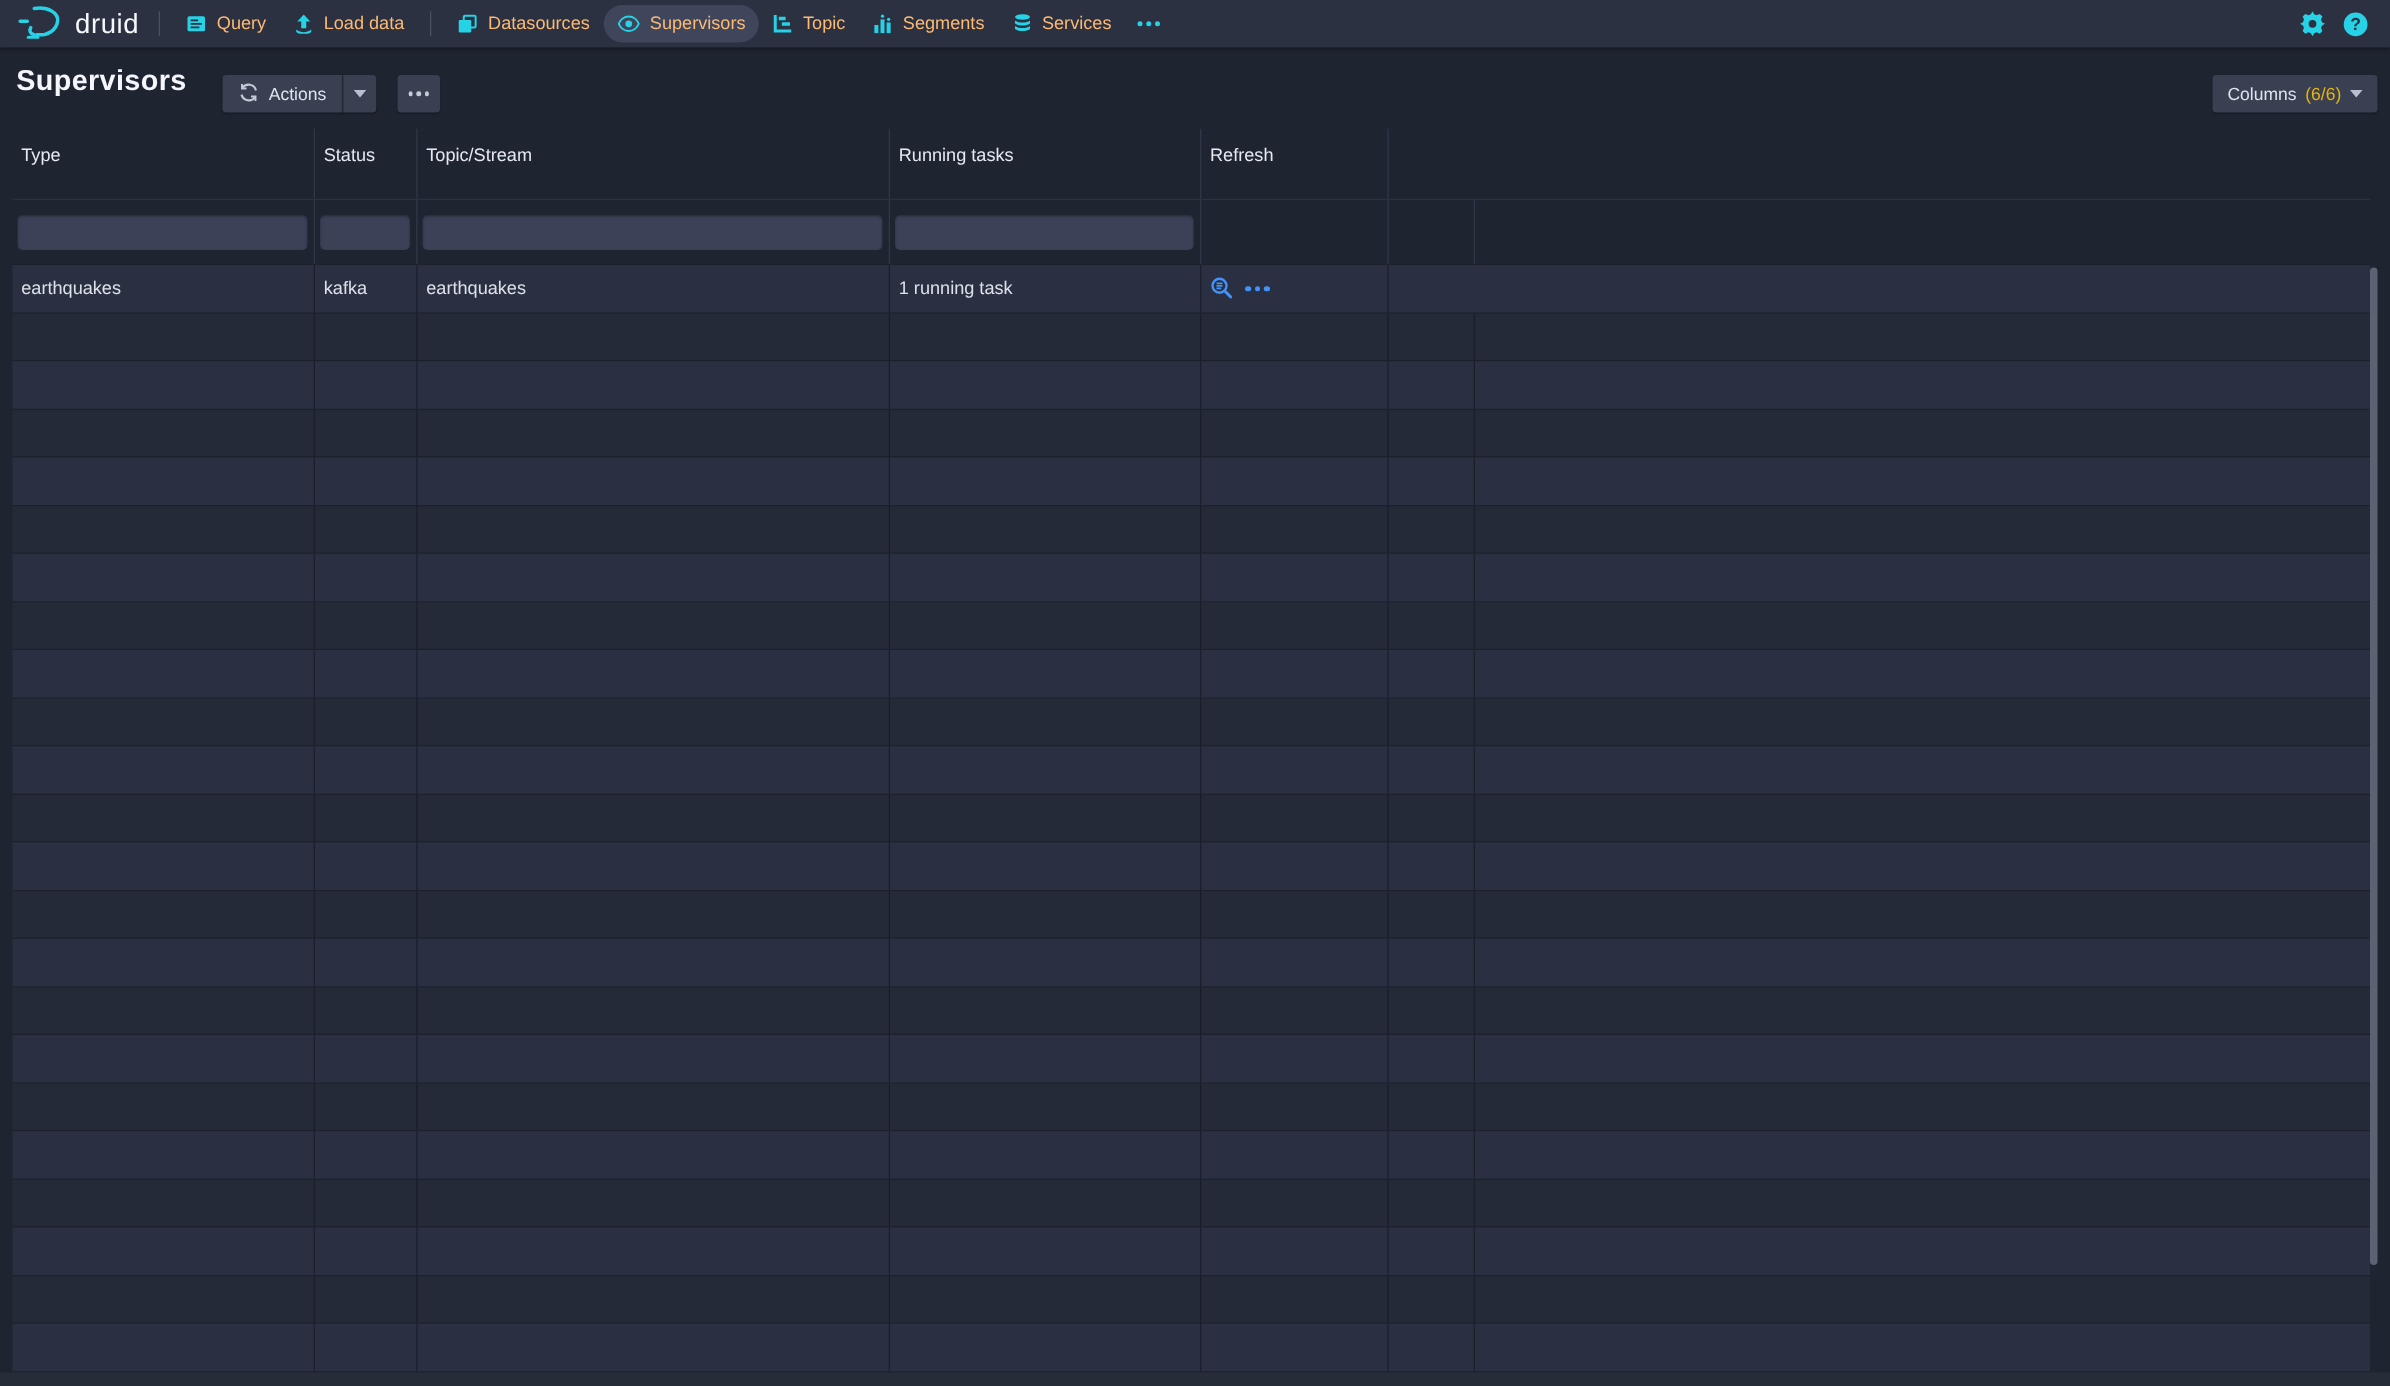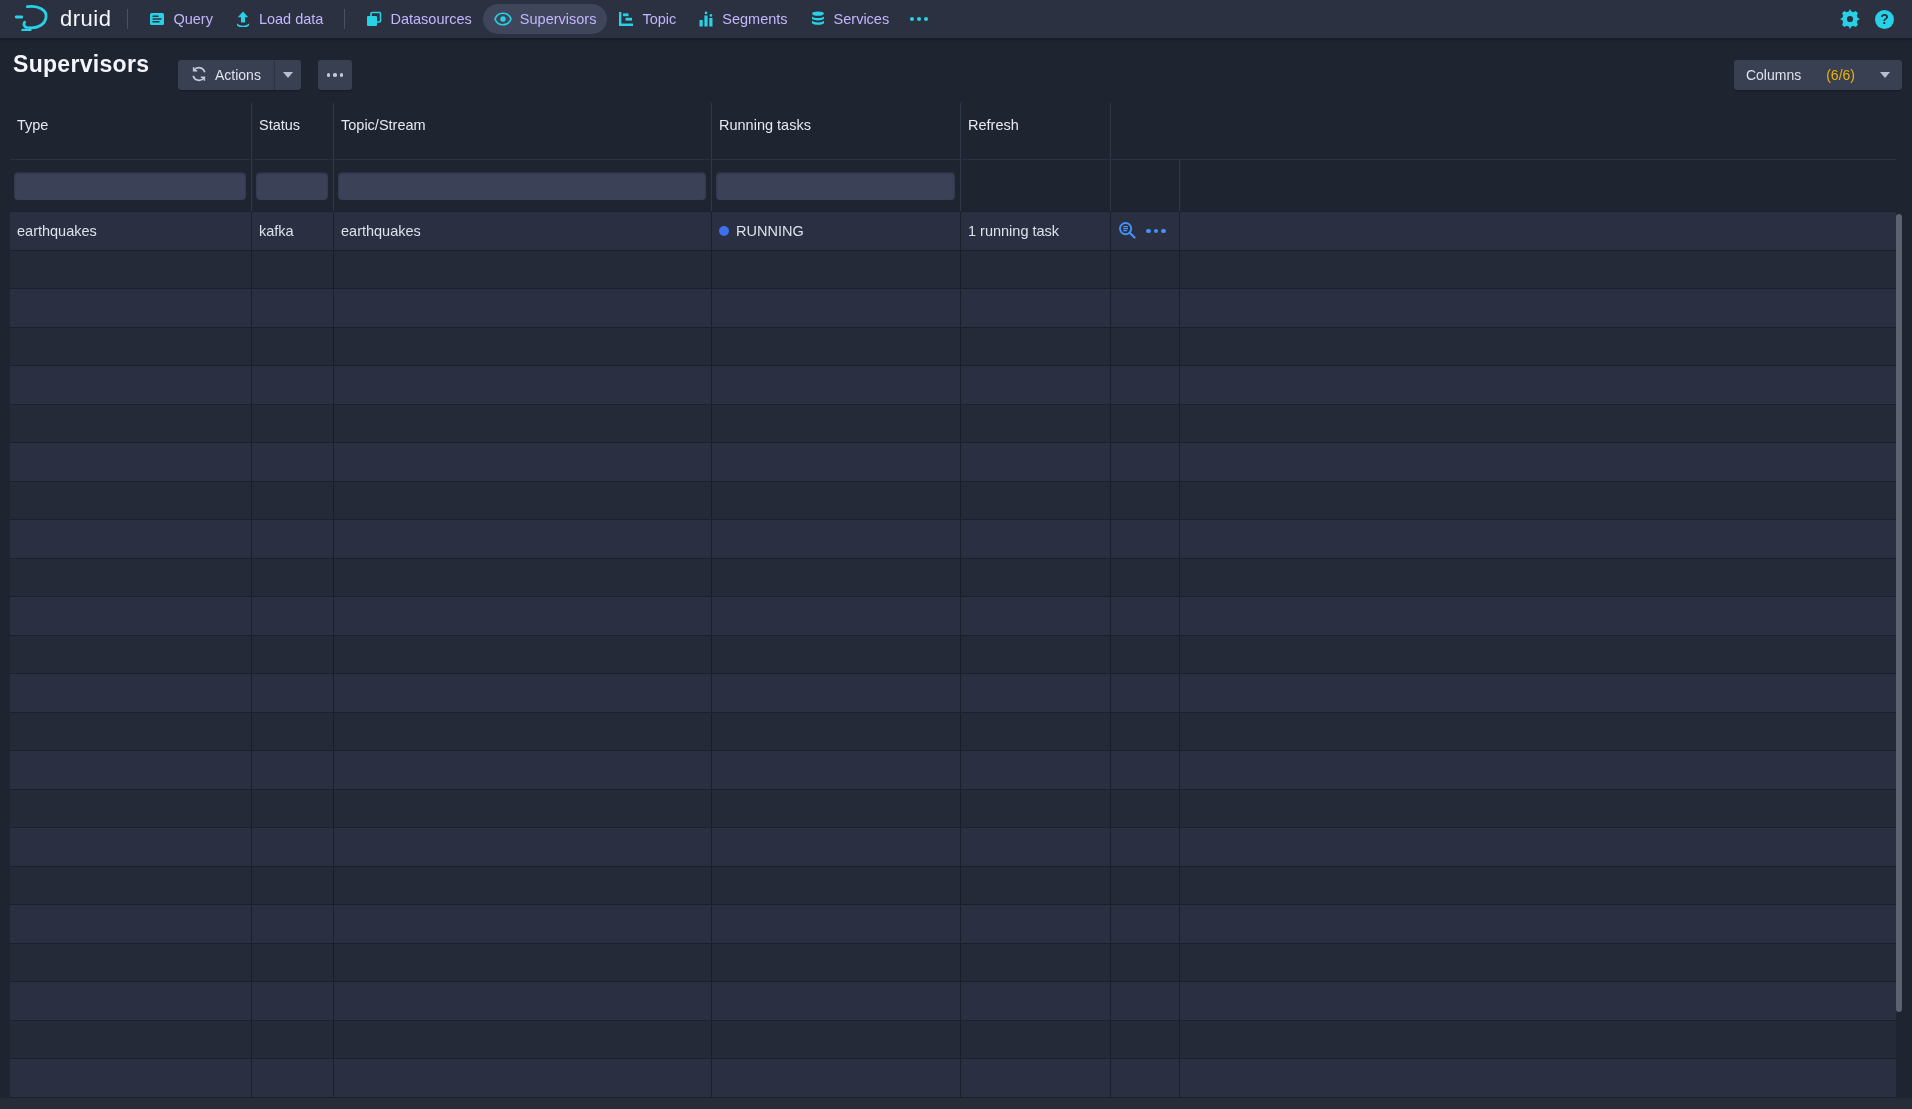--- a/index.html
+++ b/index.html
@@ -8,21 +8,21 @@
   .app { position:relative; width:1912px; height:953px; }
 
   
   .navbar { position:absolute; top:0; left:0; width:100%; height:38px;
     background:#2b3140; display:flex; align-items:center; padding:0 12px;
     box-shadow:0 1px 3px rgba(0,0,0,.45); z-index:5; }
   .brand { display:flex; align-items:center; gap:8px; padding:0 6px 0 2px; cursor:pointer; }
   .brand-word { color:#f5f7fb; font-size:22px; letter-spacing:.5px; }
   .nav-divider { width:1px; height:20px; background:#4a5064; margin:0 10px; }
   .nav-item { display:flex; align-items:center; gap:8px; padding:7px 11px;
-    border-radius:16px; color:#c4b5fd; font-size:14.5px; cursor:pointer; white-space:nowrap; }
+    border-radius:16px; color:#fdba74; font-size:14.5px; cursor:pointer; white-space:nowrap; }
   .nav-item.active { background:#3f465b; }
   .nav-item svg { display:block; }
   .nav-more { display:flex; gap:3px; padding:7px 10px; cursor:pointer; align-items:center; }
   .nav-more i { width:4px; height:4px; border-radius:50%; background:#27d2e6; display:block; }
   .nav-right { margin-left:auto; display:flex; align-items:center; gap:15px; padding-right:6px; }
   .icon-btn { cursor:pointer; display:flex; align-items:center; }
   .help-circle { width:19px; height:19px; border-radius:50%; background:#27d2e6;
     color:#2b3140; font-weight:bold; font-size:14px; display:flex; align-items:center; justify-content:center; }
 
   
@@ -30,21 +30,21 @@
   .page-title { position:absolute; left:13px; top:13px; font-size:23px; font-weight:bold; color:#f4f6fb; letter-spacing:.3px; }
   .btn { background:#394052; border:none; border-radius:3px; height:30px;
     color:#dfe3ee; font-size:14px; font-family:inherit; display:flex; align-items:center;
     cursor:pointer; box-shadow:0 1px 1px rgba(0,0,0,.25); }
   .refresh-group { position:absolute; left:178px; top:22px; display:flex; }
   .btn-refresh { padding:0 13px; gap:8px; border-radius:3px 0 0 3px; }
   .btn-caret { width:27px; justify-content:center; border-radius:0 3px 3px 0; border-left:1px solid #2d3344; }
   .caret-down { width:0; height:0; border-left:5px solid transparent; border-right:5px solid transparent; border-top:6px solid #b9bfce; }
   .btn-more { position:absolute; left:318px; top:22px; width:34px; justify-content:center; gap:3px; }
   .btn-more i { width:3.5px; height:3.5px; border-radius:50%; background:#c6cbd8; display:block; }
-  .btn-columns { position:absolute; right:10px; top:22px; padding:0 12px; gap:25px;margin-left:36px; }
+  .btn-columns { position:absolute; right:10px; top:22px; padding:0 12px; gap:7px;margin-left:36px; }
   .col-count { color:#eab308; }
 
   
   .table { position:absolute; left:10px; top:103px; width:1886px; }
   .grid-row { display:grid; grid-template-columns:242px 82px 378px 249px 150px 69px minmax(0,1fr); }
   .thead { height:57px; border-bottom:1px solid #2a3143; }
   .thead .cell { padding:13px 5px 0 7px; font-size:14.5px; color:#e6e9f1; border-right:1px solid #303748; cursor:pointer; line-height:1.3; }
   .thead .cell:last-child { border-right:none; cursor:default; }
   .th-sub { font-style:italic; display:block; }
   .tfilter { height:52px; border-bottom:1px solid #1b202c; }
@@ -234,24 +234,20 @@
       <div class="cell"></div>
       <div class="cell"></div>
       <div class="cell"></div>
     </div>
 
     <div>
       <div class="grid-row trow light">
         <div class="cell">earthquakes</div>
         <div class="cell">kafka</div>
         <div class="cell">earthquakes</div>
-        <div class="cell">
-          <span class="status-dot" style="background:#3d70ef;"></span>
-          <span>RUNNING</span>
-        </div>
         <div class="cell">1 running task</div>
         <div class="cell actions-cell">
           <span class="action-icon">
             <svg width="19" height="19" viewBox="0 0 19 19" fill="none" stroke="#4292f7">
                 <circle cx="7.6" cy="7.6" r="5.6" stroke-width="1.9"></circle>
                 <path d="M5.2 5.7h4.8M5.2 7.7h4.8M5.2 9.7h3.8" stroke-width="1.3"></path>
                 <path d="M12.2 12.2l4.3 4.3" stroke-width="2.3" stroke-linecap="round"></path>
               </svg>
           </span>
           <span class="action-icon dots-blue">

